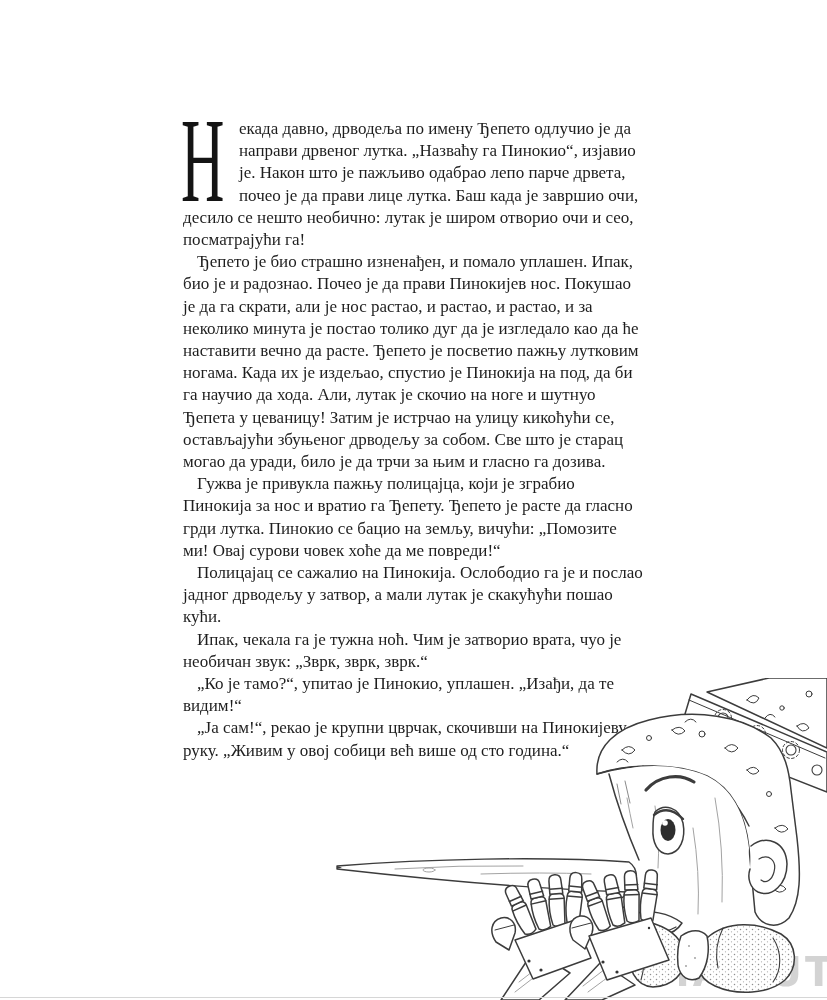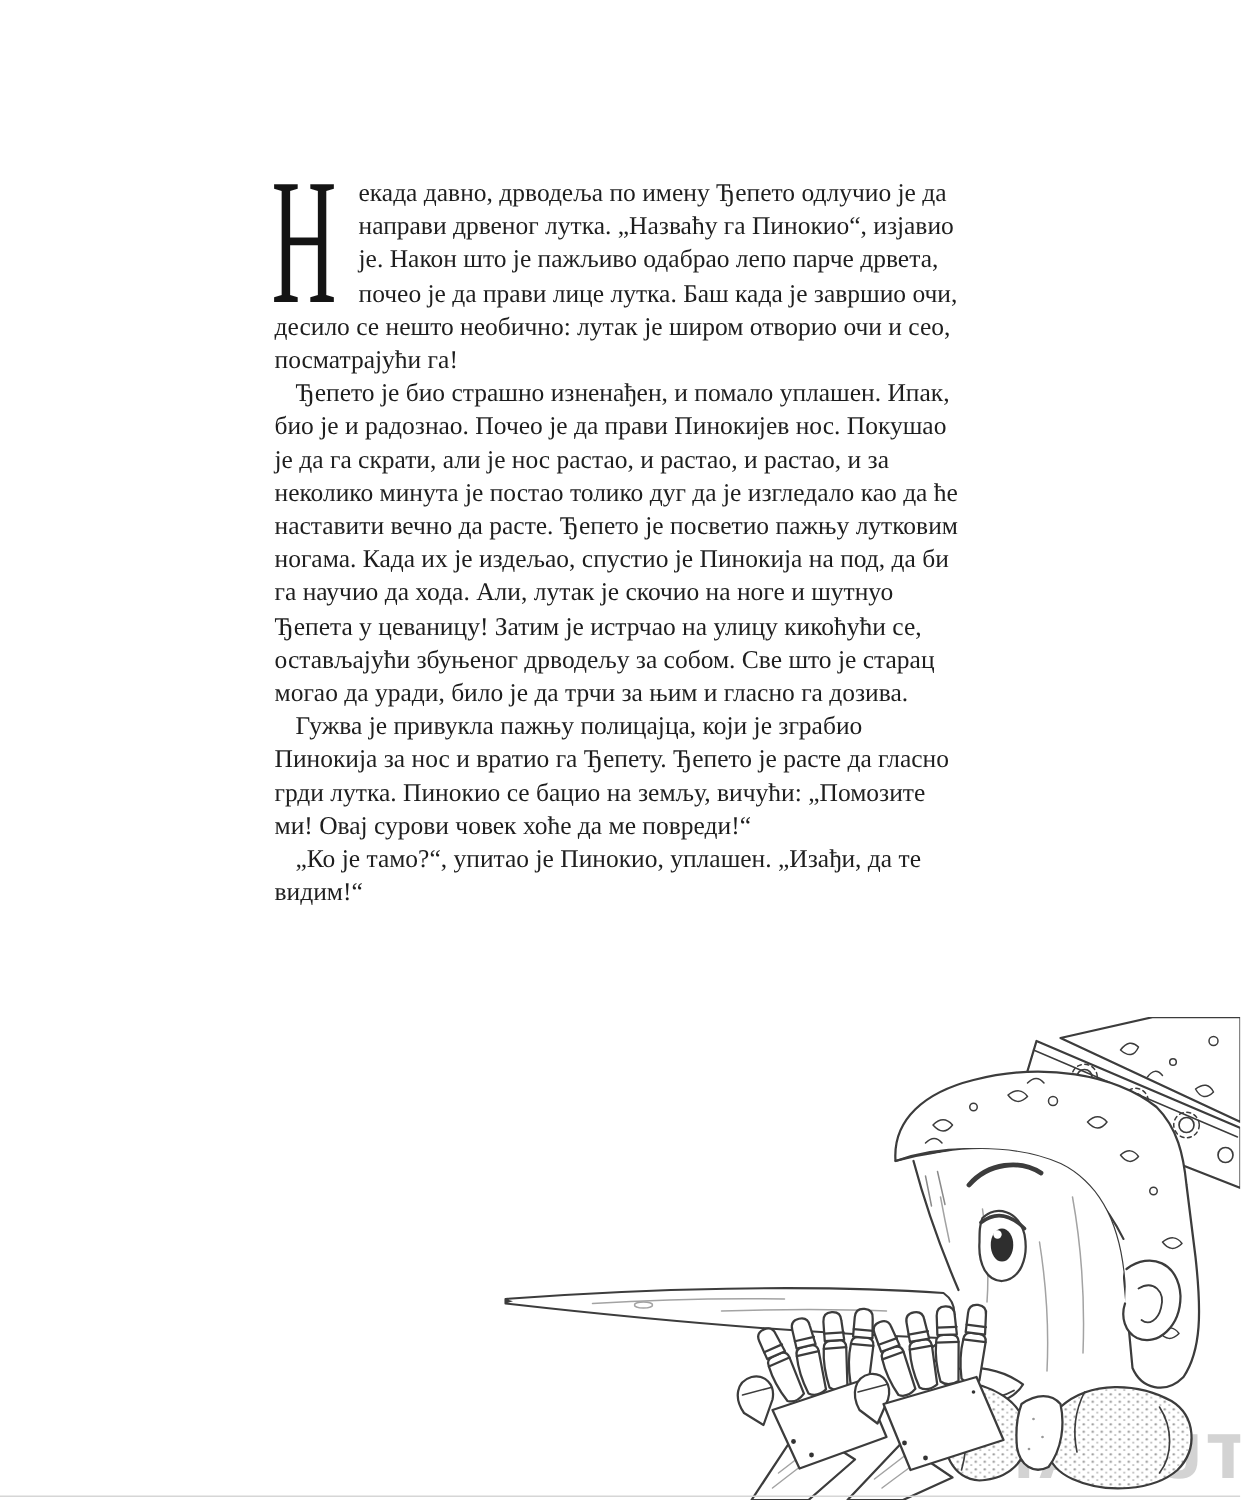--- a/index.html
+++ b/index.html
@@ -59,21 +59,24 @@
 
   <div class="text-block">
     <p class="opening">
       <span class="dropcap-box">
         <span class="dropcap-letter">Н</span>
       </span>
       <span>екада давно, дрводеља по имену Ђепето одлучио је да направи дрвеног лутка. „Назваћу га Пинокио“, изјавио је. Након што је пажљиво одабрао лепо парче дрвета, почео је да прави лице лутка. Баш када је завршио очи, десило се нешто необично: лутак је широм отворио очи и сео, посматрајући га!</span>
     </p>
     <p>Ђепето је био страшно изненађен, и помало уплашен. Ипак, био је и радознао. Почео је да прави Пинокијев нос. Покушао је да га скрати, али је нос растао, и растао, и растао, и за неколико минута је постао толико дуг да је изгледало као да ће наставити вечно да расте. Ђепето је посветио пажњу лутковим ногама. Када их је издељао, спустио је Пинокија на под, да би га научио да хода. Али, лутак је скочио на ноге и шутнуо Ђепета у цеваницу! Затим је истрчао на улицу кикоћући се, остављајући збуњеног дрводељу за собом. Све што је старац могао да уради, било је да трчи за њим и гласно га дозива.</p>
     <p>Гужва је привукла пажњу полицајца, који је зграбио Пинокија за нос и вратио га Ђепету. Ђепето је расте да гласно грди лутка. Пинокио се бацио на земљу, вичући: „Помозите ми! Овај сурови човек хоће да ме повреди!“</p>
+    <p>Полицајац се сажалио на Пинокија. Ослободио га је и послао јадног дрводељу у затвор, а мали лутак је скакућући пошао кући.</p>
+    <p>Ипак, чекала га је тужна ноћ. Чим је затворио врата, чуо је необичан звук: „Зврк, зврк, зврк.“</p>
     <p>„Ко је тамо?“, упитао је Пинокио, уплашен. „Изађи, да те видим!“</p>
+    <p>„Ја сам!“, рекао је крупни цврчак, скочивши на Пинокијеву руку. „Живим у овој собици већ више од сто година.“</p>
   </div>
 
   <div class="watermark">MAMUT.</div>
 
   <svg class="illustration" viewBox="0 0 550 322" xmlns="http://www.w3.org/2000/svg">
     <defs>
       <pattern id="stip" width="6" height="5" patternUnits="userSpaceOnUse">
         <rect width="6" height="5" fill="#ffffff"></rect>
         <circle cx="1.5" cy="1.5" r="0.75" fill="#8f8f8f"></circle>
         <circle cx="4.5" cy="3.8" r="0.6" fill="#a8a8a8"></circle>

